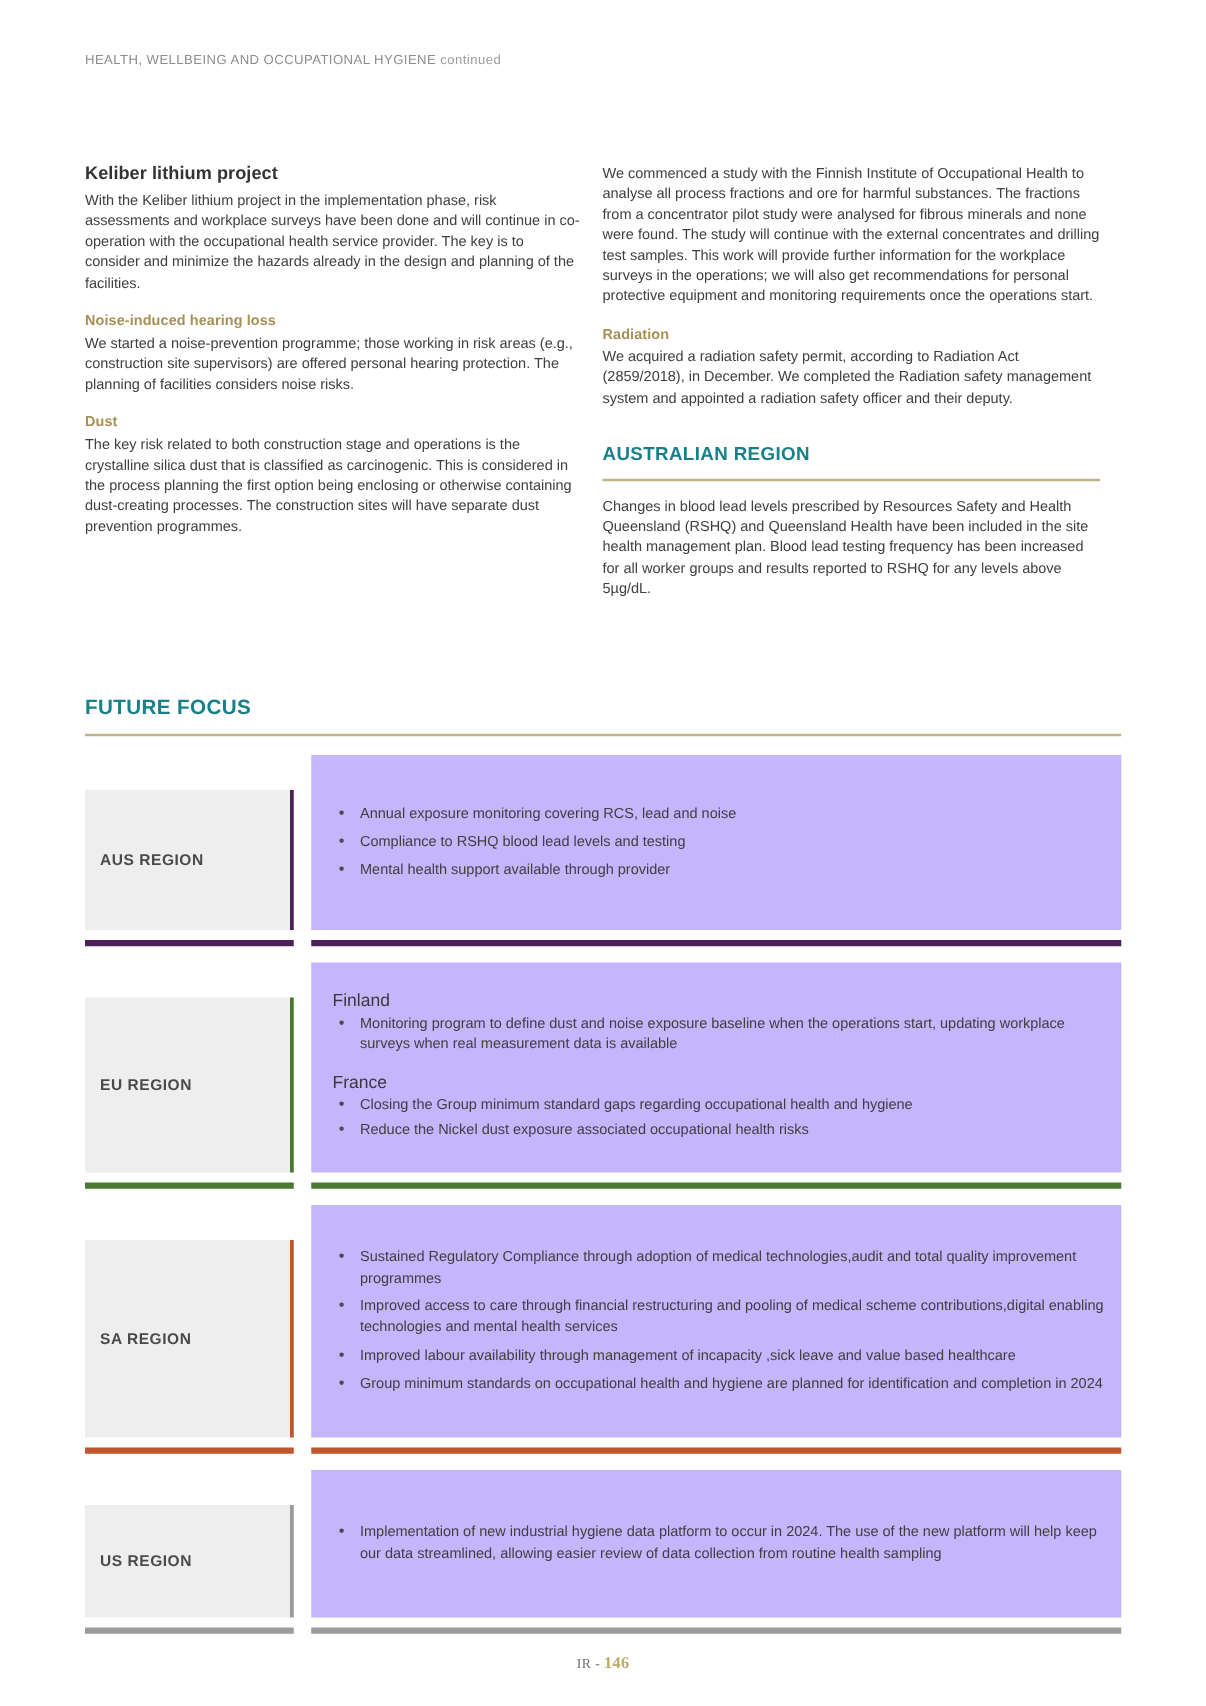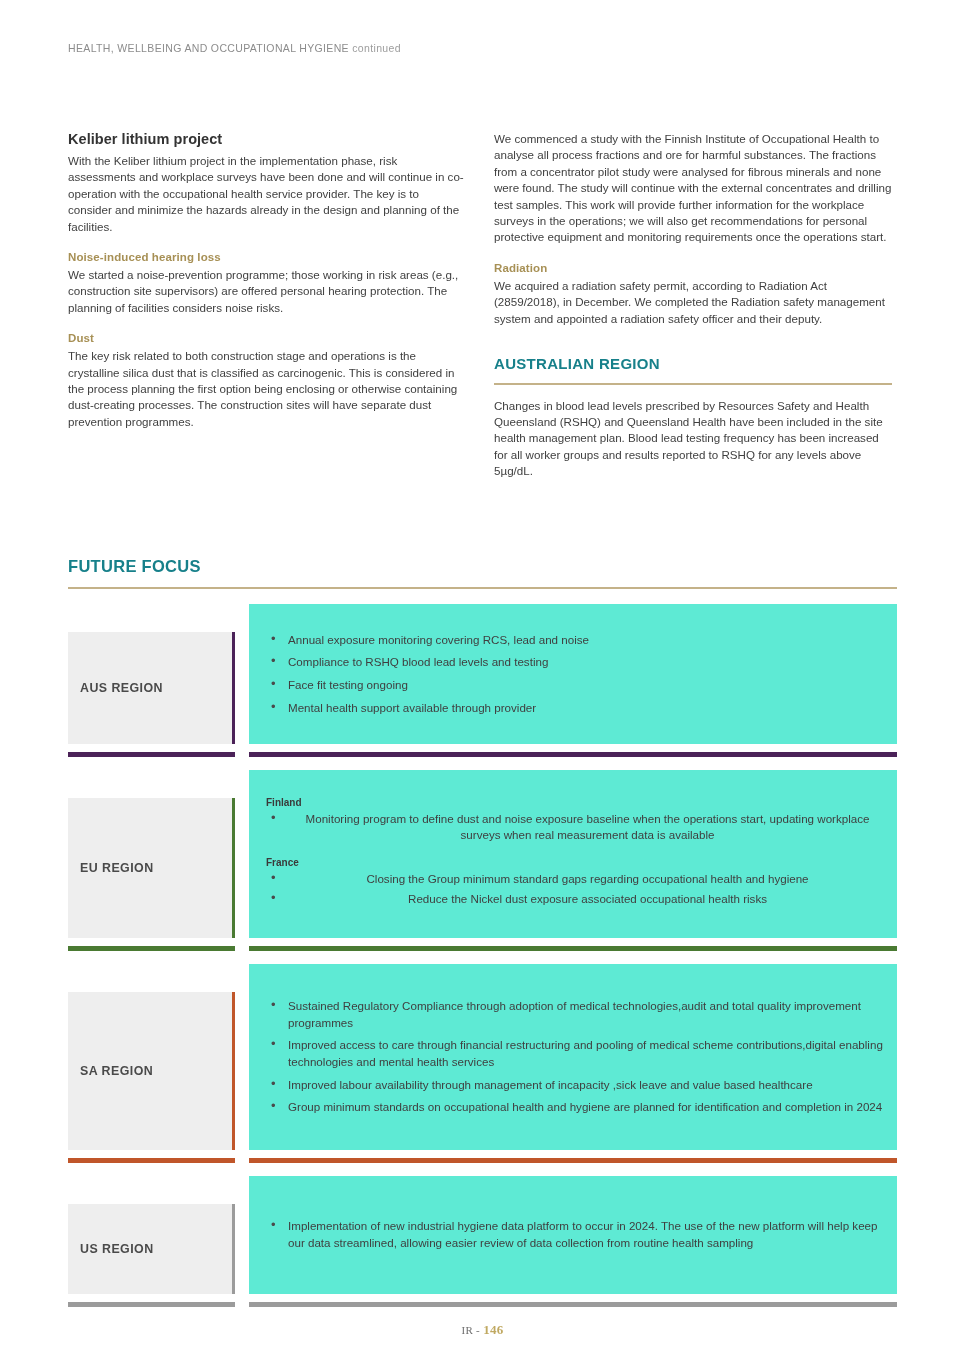--- a/index.html
+++ b/index.html
@@ -37,21 +37,21 @@
     color: #9d9d9d;
   }
 
   
   .columns {
     position: absolute;
     left: 68px;
     top: 131px;
     width: 829px;
     display: flex;
-    gap: 28px;
+    gap: 16px;
   }
   .col {
     width: 398px;
   }
 
   h3.block-title {
     font-size: 14.5px;
     font-weight: 700;
     color: #333333;
     margin: 0 0 6px 0;
@@ -138,21 +138,21 @@
     background: var(--accent);
   }
   .region-label {
     font-size: 12.4px;
     font-weight: 700;
     color: #4a4a4a;
     letter-spacing: 0.45px;
   }
   .region-content-cell {
     flex: 1;
-    background: #5eead4;
+    background: #c4b5fd;
     box-sizing: border-box;
     padding: 14px 10px 14px 17px;
     display: flex;
     flex-direction: column;
     justify-content: center;
   }
   .gap-cell {
     width: 14px;
     flex: 0 0 14px;
   }
@@ -198,32 +198,31 @@
   }
   ul.bullets li::before {
     content: "\2022";
     position: absolute;
     left: 5px;
     top: -1px;
     font-size: 13px;
     color: #4a4a4a;
   }
   .sub-country {
-    font-size: 10px;
-    font-weight: 700;
+    font-size: 14px;
+    font-weight: 400;
     color: #3a3a3a;
     margin: 0 0 3px 0;
   }
   .sub-country.second {
     margin-top: 9px;
   }
   ul.bullets.tight li {
     margin-bottom: 4px;
     line-height: 16.2px;
-    text-align: center;
   }
 
   
   .footer {
     position: absolute;
     left: 0;
     right: 0;
     top: 1322px;
     text-align: center;
     font-size: 11px;
@@ -284,21 +283,20 @@
       <div class="region-block" style="--accent: #4b2258;">
         <div class="region-row">
           <div class="region-label-cell" style="--accent: #4b2258; min-height: 112px;">
             <span class="region-label">AUS REGION</span>
           </div>
           <div class="gap-cell"></div>
           <div class="region-content-cell" style="min-height: 112px;">
             <ul class="bullets">
               <li>Annual exposure monitoring covering RCS, lead and noise</li>
               <li>Compliance to RSHQ blood lead levels and testing</li>
-              <li>Face fit testing ongoing</li>
               <li>Mental health support available through provider</li>
             </ul>
           </div>
         </div>
         <div class="accent-bar-row">
           <div class="accent-left" style="--accent: #4b2258;"></div>
           <div class="accent-gap"></div>
           <div class="accent-right" style="--accent: #4b2258;"></div>
         </div>
       </div>

